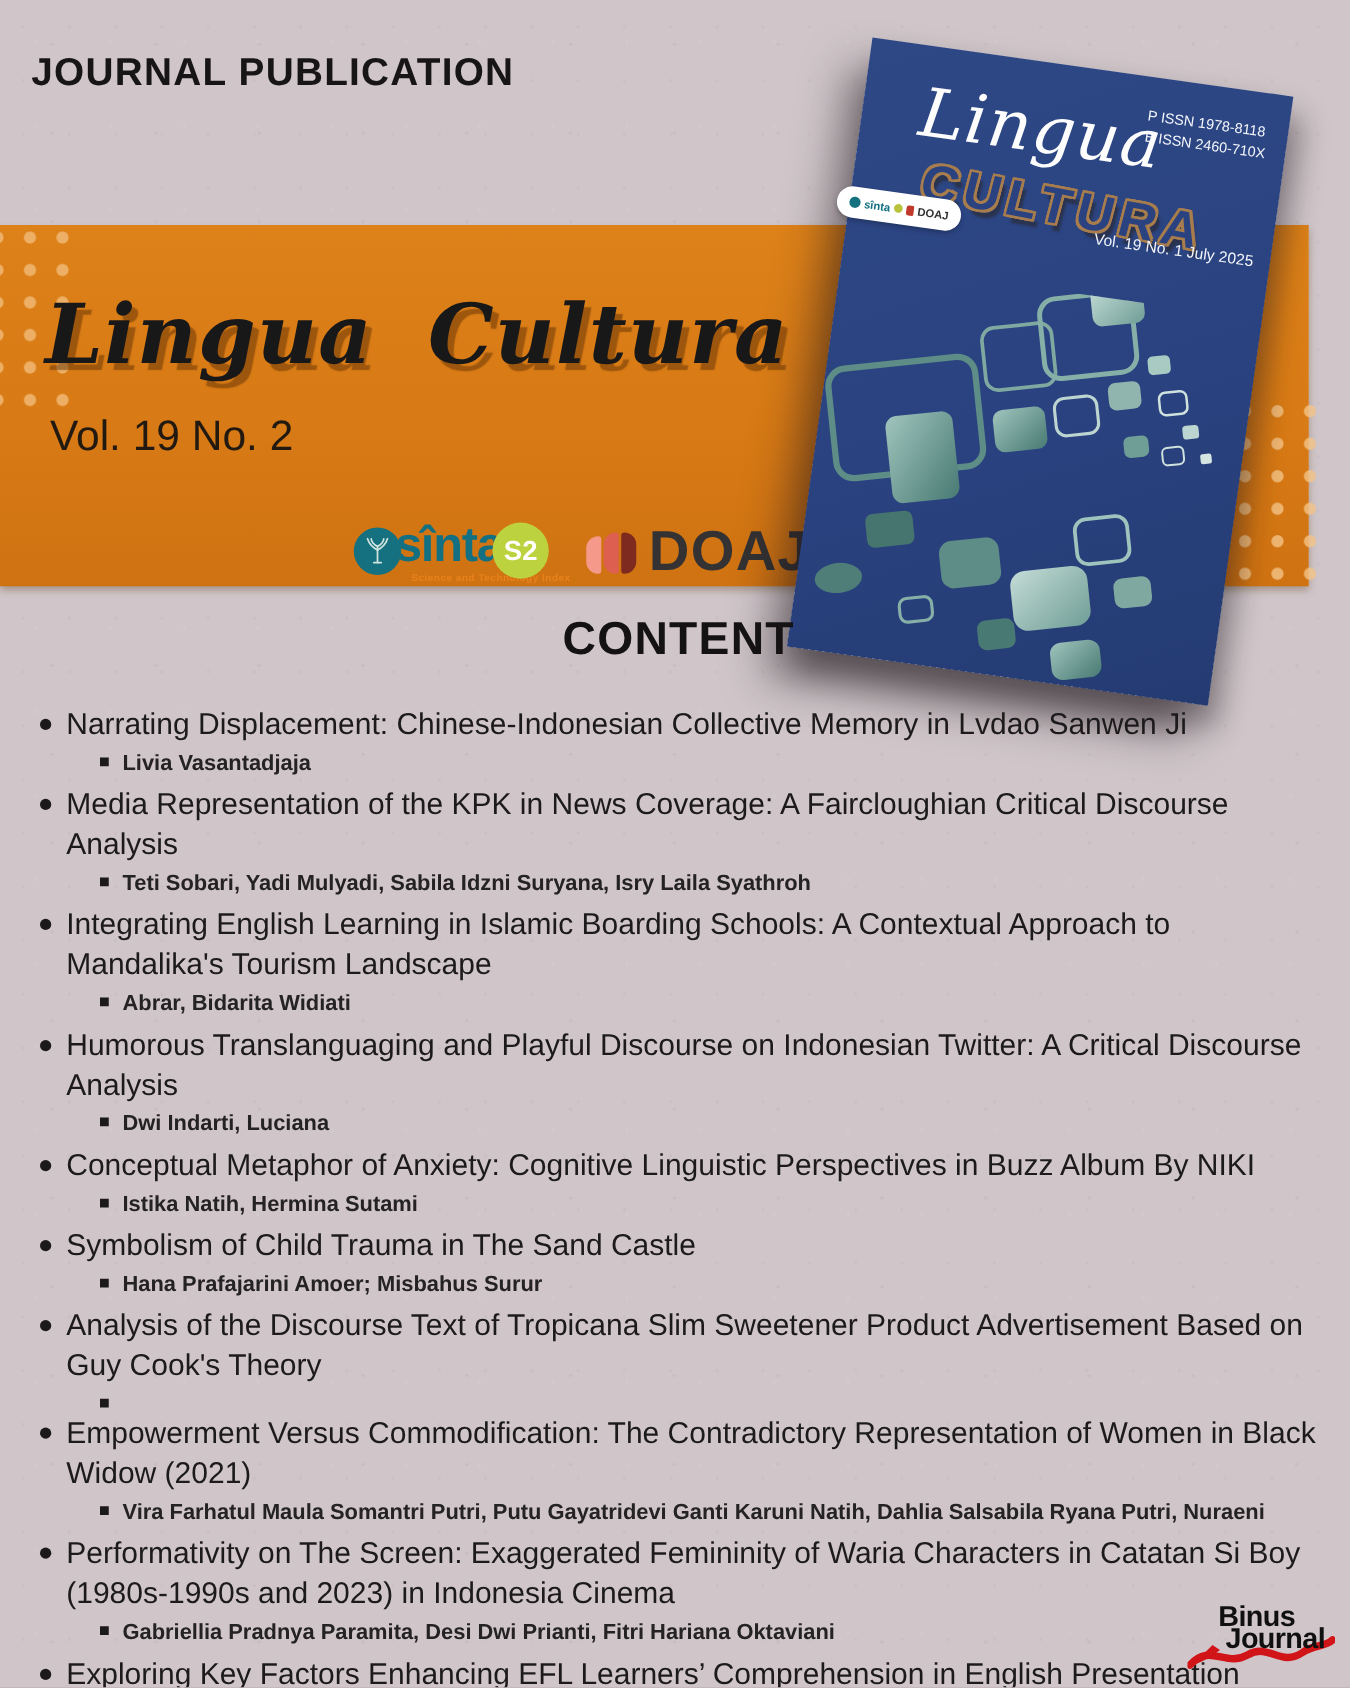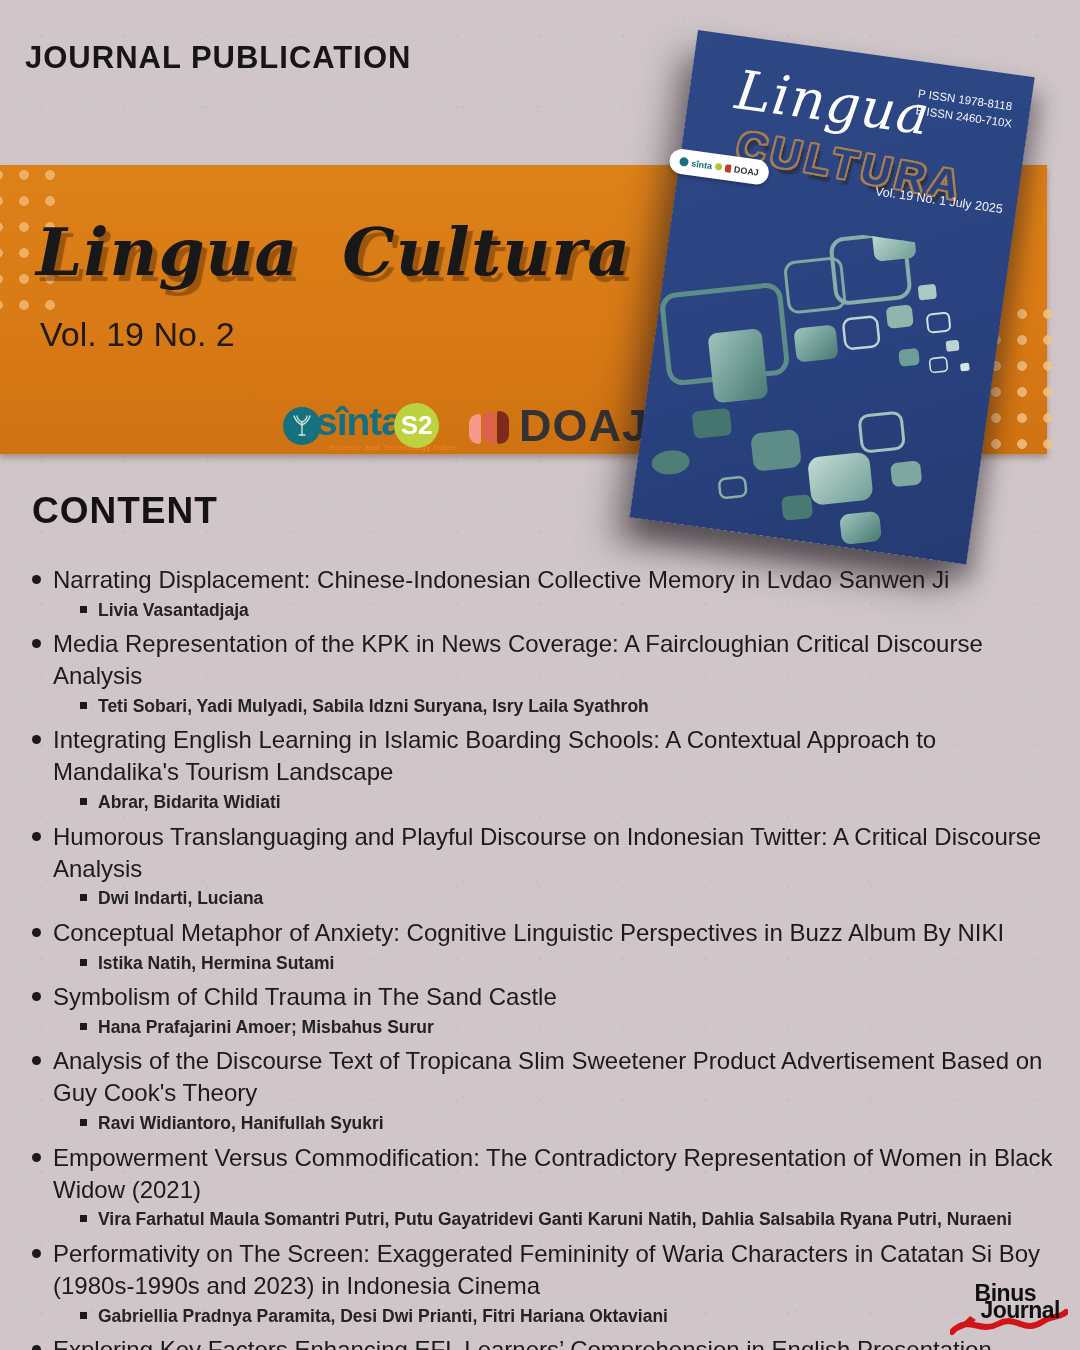--- a/index.html
+++ b/index.html
@@ -13,21 +13,21 @@
       radial-gradient(rgba(70,50,60,.045) 1px, transparent 1.4px);
     background-size:83px 71px, 59px 67px, 37px 43px;
     font-family:"Liberation Sans", sans-serif;
     color:#1c1a1b;
   }
   
   .hdr { position:absolute; left:25px; top:40px; }
   .hdr-kicker { font-size:31px; font-weight:700; letter-spacing:1px; color:#171516; }
   .hdr-title  { font-size:52px; font-weight:700; letter-spacing:1.5px; color:#131112; margin-top:4px; }
   
-  .banner { position:absolute; left:0; top:165px; width:1047px; height:289px;
+  .banner { position:absolute; left:0; top:180px; width:1047px; height:289px;
             background:linear-gradient(180deg,#dd8119 0%, #d87a15 55%, #cf7212 100%);
             box-shadow:0 4px 6px rgba(90,55,15,.35); }
   .dots { position:absolute;
           background-image:radial-gradient(circle at 5px 5px, rgba(240,184,115,.85) 4.5px, transparent 5.2px);
           background-size:26px 26px; }
   .dots-left  { left:-7px; top:5px;   width:72px; height:152px; }
   .dots-right { right:-6px; bottom:3px; width:62px; height:142px;
           background-image:radial-gradient(circle at 5px 5px, rgba(244,196,135,.8) 4.5px, transparent 5.2px);}
   .journal-script { position:absolute; left:36px; top:48px;
           font-family:"DejaVu Serif", serif; font-style:italic; font-weight:bold;
@@ -37,21 +37,21 @@
   
   .badges { position:absolute; left:283px; top:238px; display:flex; align-items:center; gap:30px; }
   .sinta { position:relative; display:flex; align-items:center; }
   .sinta-circle { width:38px; height:38px; border-radius:50%; background:#15707f;
                   display:flex; align-items:center; justify-content:center; z-index:1; }
   .sinta-word { margin-left:-5px; font-size:39px; font-weight:700; letter-spacing:-1px;
                 color:#137082; line-height:1; position:relative; top:-4px; }
   .sinta-cap { position:absolute; left:46px; bottom:-4px; font-size:8px; font-weight:700;
                color:#e8821c; letter-spacing:.4px; white-space:nowrap; }
   .s2-circle { width:45px; height:45px; margin-left:-8px; border-radius:50%;
-               background:#bdd23f; color:#fff; font-size:26px; font-weight:700;
+               background:#bdd23f; color:#fff; font-size:22px; font-weight:700;
                display:flex; align-items:center; justify-content:center; z-index:2; }
   .doaj { display:flex; align-items:center; gap:10px; }
   .doaj-leaves { display:flex; align-items:flex-end; gap:2px; height:36px; }
   .leaf { width:12px; height:33px; }
   .leaf-1 { background:#f59a8b; border-radius:12px 3px 3px 12px; height:30px; }
   .leaf-2 { background:#dd5f50; border-radius:12px 3px 3px 12px; height:33px; }
   .leaf-3 { background:#7e2a1e; border-radius:3px 12px 12px 3px; height:33px; }
   .doaj-word { font-size:45px; font-weight:700; letter-spacing:1px; color:#343233; line-height:1; }
   
   .cover { position:absolute; left:698px; top:30px; width:340px; height:492px;
@@ -73,21 +73,21 @@
            display:flex; align-items:center; justify-content:center; gap:3px; }
   .mini-dot-teal { width:9px; height:9px; border-radius:50%; background:#15707f; }
   .mini-sinta { font-size:9px; font-weight:700; color:#137082; }
   .mini-dot-gray { width:7px; height:7px; border-radius:50%; background:#b9c23c; }
   .mini-sq-red { width:6px; height:8px; background:#c0392b; border-radius:2px 1px 1px 2px; }
   .mini-doaj { font-size:9px; font-weight:700; color:#333; }
   .cover-edition { position:absolute; left:198px; top:128px; font-size:12.5px; color:#f2f4fa; white-space:nowrap; }
   .cover-pattern { position:absolute; left:0; top:180px; }
   
   .content { position:absolute; left:32px; top:490px; width:1022px; }
-  .content-title { font-size:37px; font-weight:800; letter-spacing:1px; color:#141213; }
+  .content-title { font-size:37px; font-weight:800; letter-spacing:1px; color:#141213;text-align:center; }
   .articles { list-style:none; margin-top:32px; }
   .article { margin-bottom:5px; }
   .t-row { display:flex; }
   .b-dot { flex:none; width:9px; height:9px; border-radius:50%; background:#1b1919; margin:11px 12px 0 0; }
   .t-text { font-size:24px; line-height:1.33; font-weight:500; color:#1c1a1b; }
   .a-row { display:flex; margin:2px 0 4px 48px; }
   .b-sq { flex:none; width:7px; height:7px; background:#1b1919; margin:8px 11px 0 0; }
   .a-text { font-size:17.5px; line-height:1.45; font-weight:700; color:#242223; }
   
   .binus { position:absolute; right:12px; bottom:10px; width:118px; height:58px; }
@@ -258,21 +258,20 @@
           <span class="a-text">Hana Prafajarini Amoer; Misbahus Surur</span>
           </div>
       </li>
       <li class="article">
         <div class="t-row">
             <span class="b-dot"></span>
           <span class="t-text">Analysis of the Discourse Text of Tropicana Slim Sweetener Product Advertisement Based on Guy Cook's Theory</span>
           </div>
         <div class="a-row">
             <span class="b-sq"></span>
-          <span class="a-text">Ravi Widiantoro, Hanifullah Syukri</span>
           </div>
       </li>
       <li class="article">
         <div class="t-row">
             <span class="b-dot"></span>
           <span class="t-text">Empowerment Versus Commodification: The Contradictory Representation of Women in Black Widow (2021)</span>
           </div>
         <div class="a-row">
             <span class="b-sq"></span>
           <span class="a-text">Vira Farhatul Maula Somantri Putri, Putu Gayatridevi Ganti Karuni Natih, Dahlia Salsabila Ryana Putri, Nuraeni</span>

